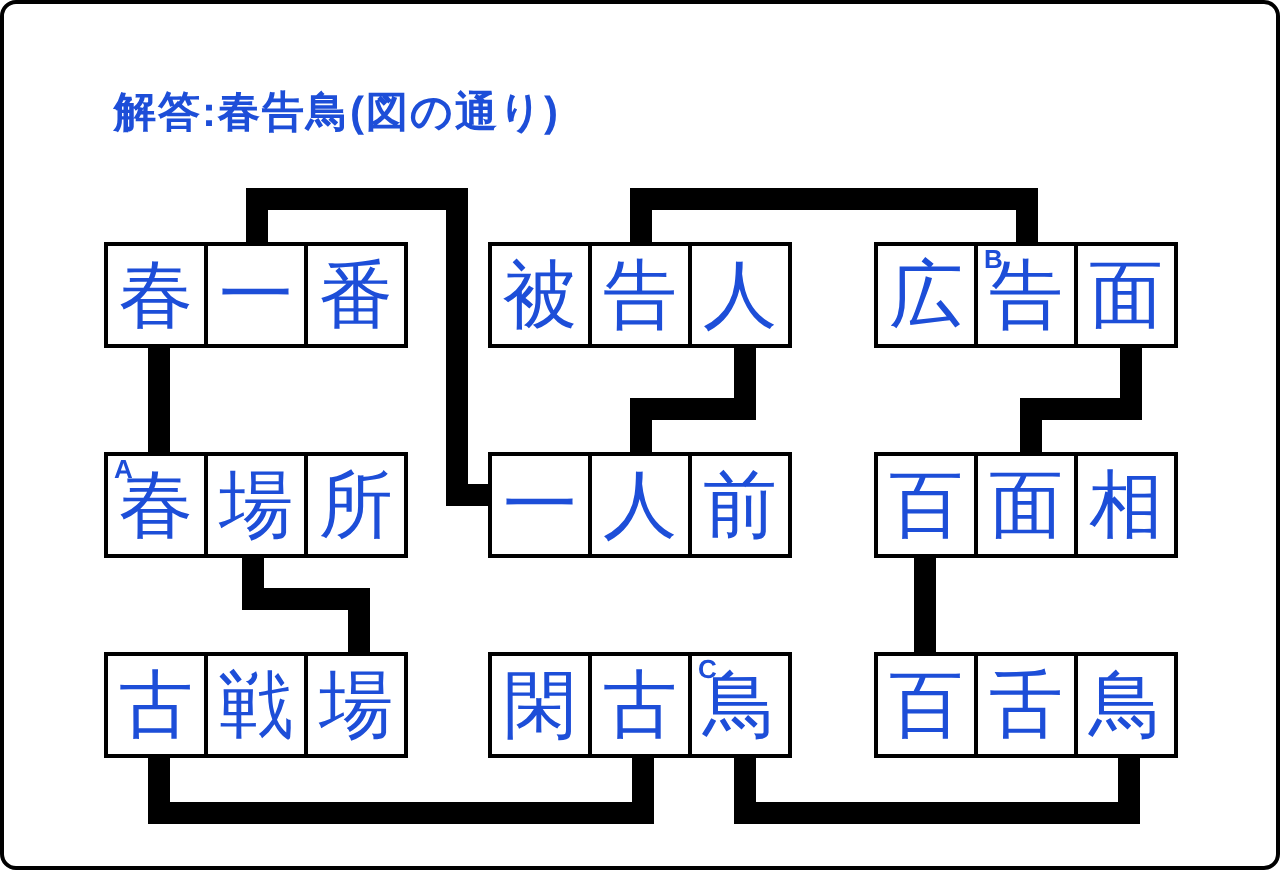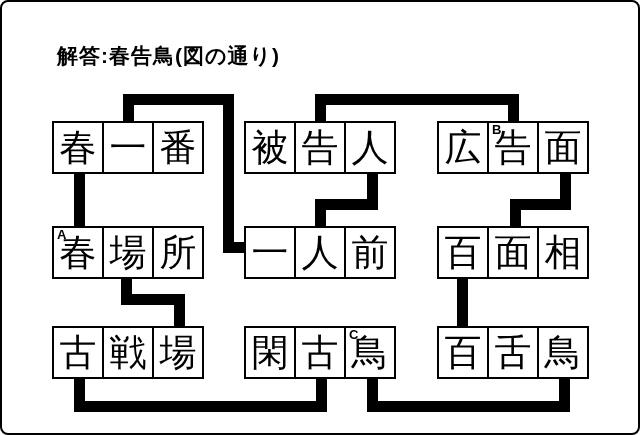--- a/index.html
+++ b/index.html
@@ -5,21 +5,21 @@
   html,body{margin:0;padding:0;background:#ffffff;}
   #canvas{
     position:relative;
     width:640px;height:435px;
     background:#ffffff;
     box-sizing:border-box;
     border:2px solid #000;
     border-radius:8px;
     overflow:hidden;
     font-family:"Liberation Sans","DejaVu Sans",sans-serif;
-    color:#000000;
+    color:#1d4ed8;
   }
   .title{
     position:absolute;
     left:55px;top:40px;
     font-size:21px;
     font-weight:600;
     letter-spacing:1px;
     white-space:nowrap;
   }
   .word{

